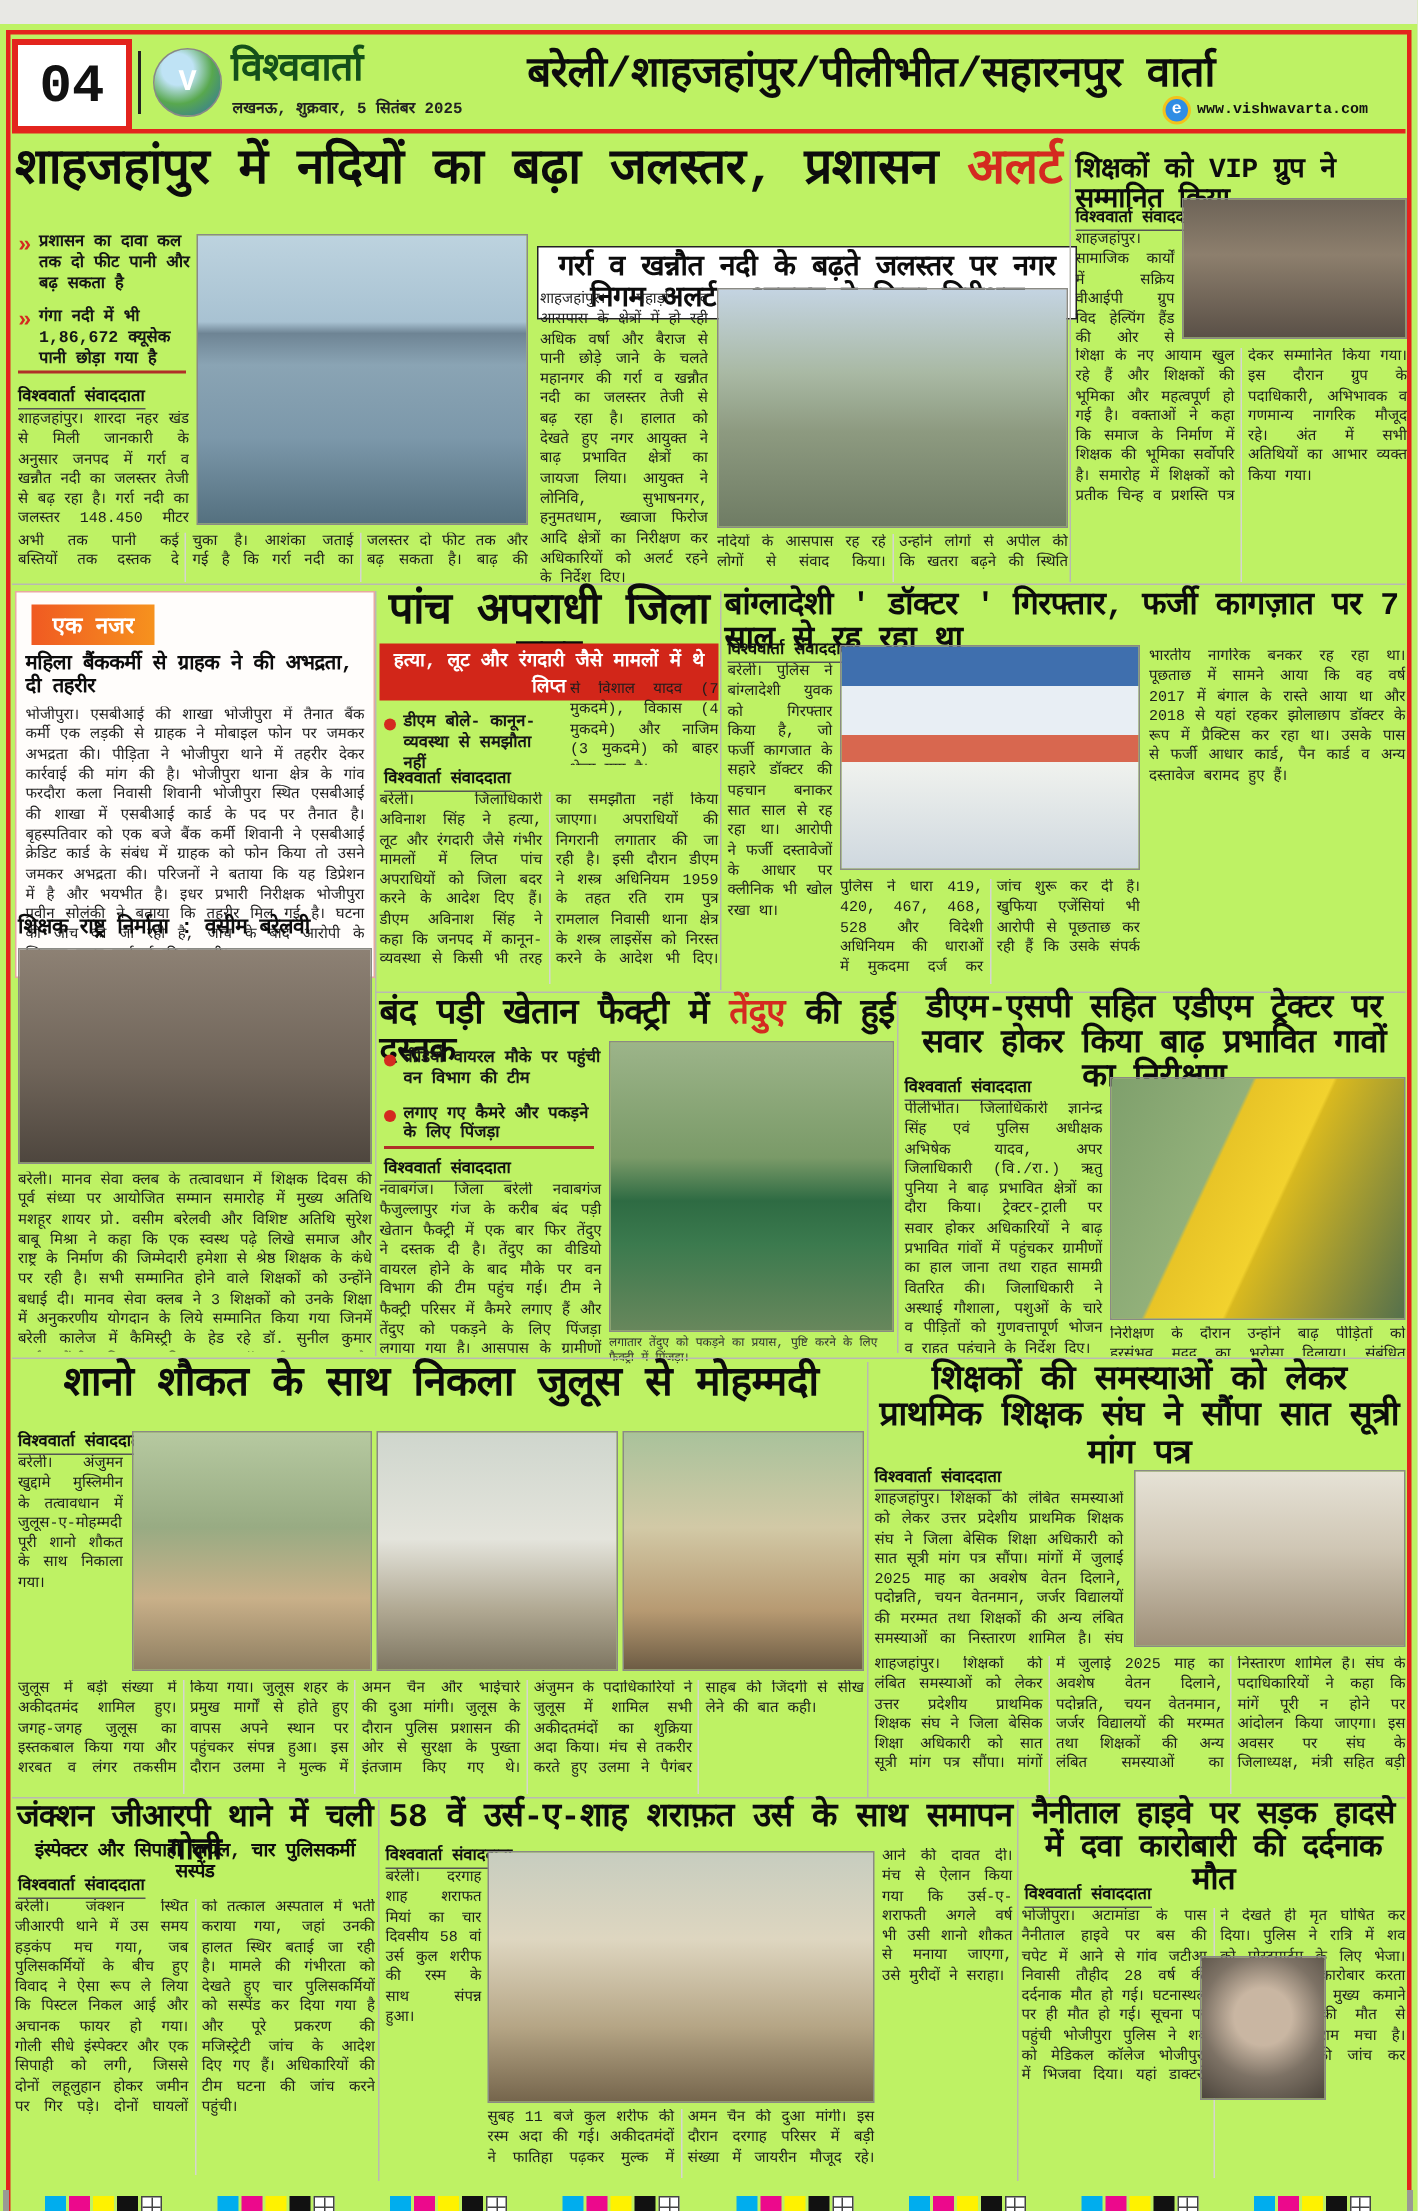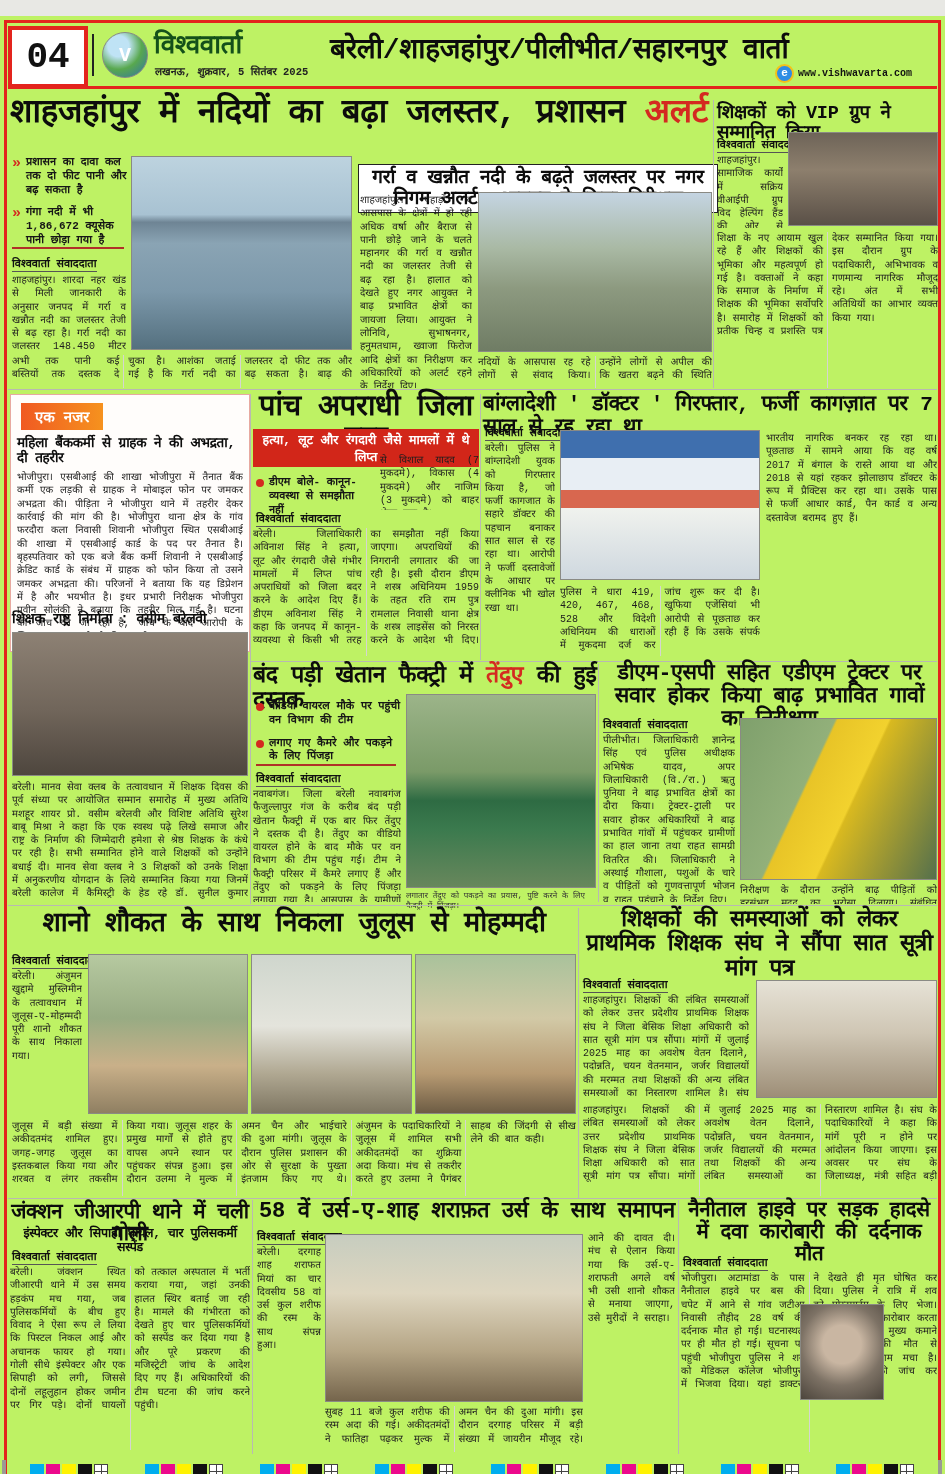--- a/index.html
+++ b/index.html
@@ -64,21 +64,21 @@
 <div class="page">
   <div class="frame"></div>
 
   <div class="abs" style="left:8px;top:10px;width:72px;height:54px;border:4px solid #e3241d;display:flex;align-items:center;justify-content:center;background:#fff;">
     <span class="masthead-num">04</span>
   </div>
   <div class="abs" style="left:92px;top:18px;width:2px;height:42px;background:#222;"></div>
   <div class="abs logo-circle" style="left:102px;top:16px;">V</div>
   <div class="abs hl" style="left:154px;top:16px;font-size:26px;color:#14501a;">विश्ववार्ता</div>
   <div class="abs" style="left:155px;top:48px;font-size:10.5px;font-weight:bold;color:#222;">लखनऊ,    शुक्रवार, 5 सितंबर 2025</div>
-  <div class="abs hl" style="left:330px;top:20px;width:480px;font-size:28px;text-align:left;">बरेली/शाहजहांपुर/पीलीभीत/सहारनपुर वार्ता</div>
+  <div class="abs hl" style="left:330px;top:20px;width:480px;font-size:28px;text-align:right;">बरेली/शाहजहांपुर/पीलीभीत/सहारनपुर वार्ता</div>
   <div class="abs" style="left:775px;top:48px;display:flex;align-items:center;gap:4px;">
     <span class="ie-icon">e</span>
     <span style="font-size:10px;font-weight:bold;color:#111;">www.vishwavarta.com</span>
   </div>
   <div class="abs" style="left:8px;top:70px;width:929px;height:3px;background:#e3241d;"></div>
 
   <div class="abs hl" style="left:10px;top:80px;width:702px;font-size:33px;">
     <span>शाहजहांपुर में नदियों का बढ़ा जलस्तर, प्रशासन </span><span class="red">अलर्ट</span>
   </div>
 

